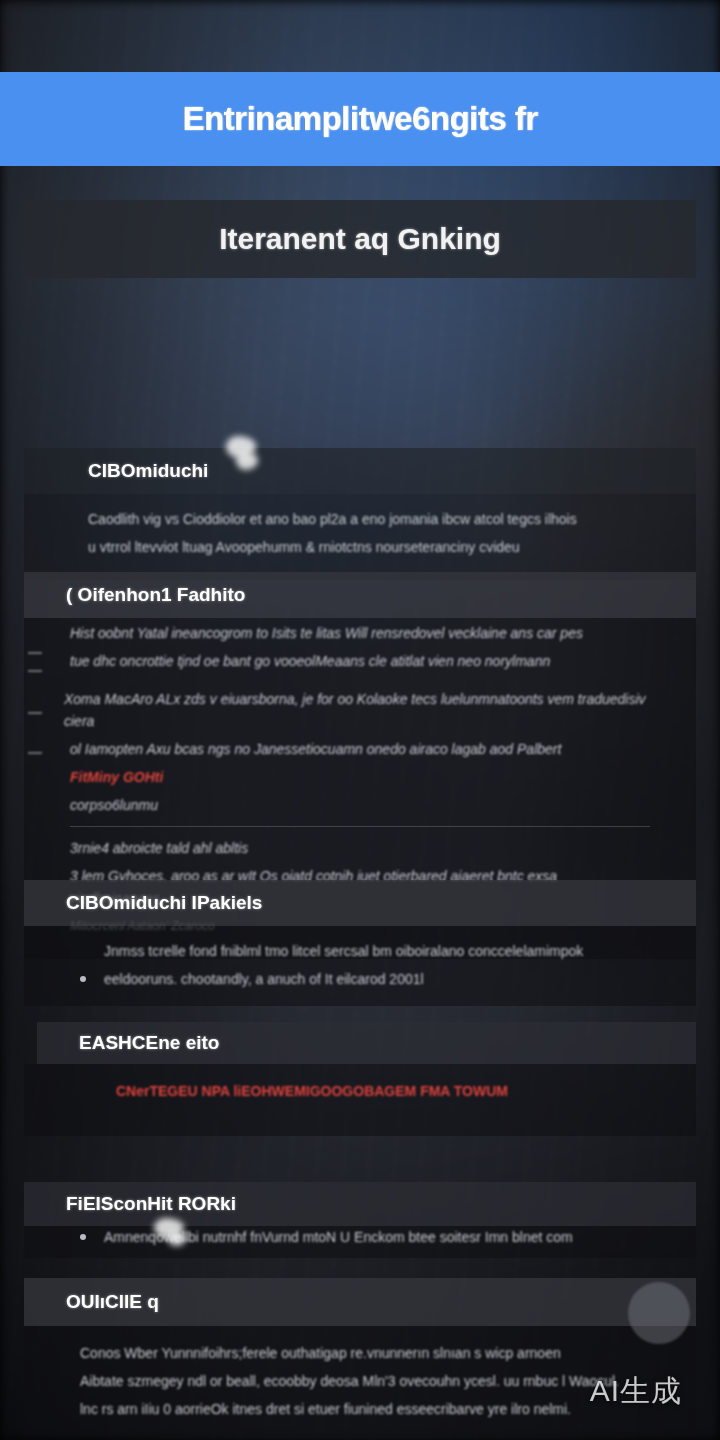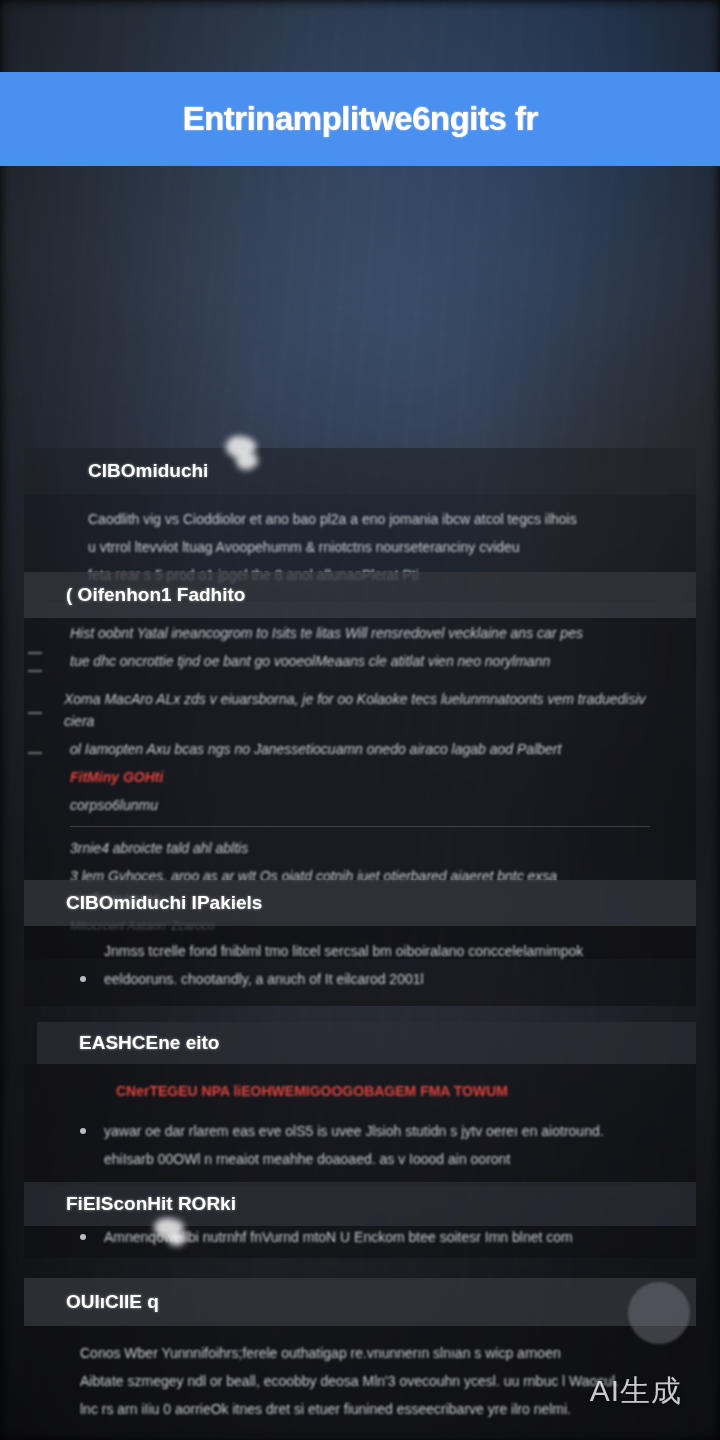--- a/index.html
+++ b/index.html
@@ -205,29 +205,31 @@
 <div class="backdrop"></div>
 <div class="backdrop-grid"></div>
 <div class="vignette"></div>
 
 <div class="page">
 
   <div class="banner">
     <div class="banner-title">Entrinamplitwe6ngits fr</div>
   </div>
 
+  <div class="headcard">
+    <div class="headcard-title">Iteranent aq Gnking</div>
+  </div>
 
   <div class="section" style="top:412px;">
     <div class="sec-head" style="background:rgba(30,32,37,0.55); padding-left:64px;margin-top:36px;">
       <div class="sec-head-title">CIBOmiduchi</div>
     </div>
     <div class="sec-body" style="background:rgba(18,19,23,0.5); padding-left:64px;">
       <p class="para">Caodlith vig vs Cioddiolor et ano bao pl2a a eno jomania ibcw atcol tegcs ilhois</p>
       <p class="para">u vtrrol ltevviot ltuag Avoopehumm &amp; rniotctns nourseteranciny cvideu</p>
-      <p class="para tight">feta rear s 5 prod o1 jpgel the 8 anol allunaoPlerat Pti</p>
     </div>
   </div>
 
   <div class="section" style="top:572px;">
     <div class="sec-head">
       <div class="sec-head-title">( Oifenhon1 Fadhito</div>
     </div>
     <div class="sec-body" style="padding-top:4px;font-style:italic;">
       <p class="para">Hist oobnt Yatal ineancogrom to Isits te litas Will rensredovel vecklaine ans car pes</p>
       <p class="para" style="margin-bottom:16px;">tue dhc oncrottie tjnd oe bant  go vooeolMeaans cle atitlat vien neo norylmann</p>
@@ -257,27 +259,20 @@
       </div>
     </div>
   </div>
 
   <div class="section" style="top:1022px;">
     <div class="sec-head dim" style="padding-top:10px;padding-bottom:10px;margin-left:13px;">
       <div class="sec-head-title">EASHCEne eito</div>
     </div>
     <div class="sec-body" style="padding-left:56px;padding-top:16px;">
       <p class="para redbold" style="margin-left:36px;margin-bottom:18px;">CNerTEGEU NPA liEOHWEMIGOOGOBAGEM FMA TOWUM</p>
-      <div class="bullet-row">
-        <div class="bullet-dot"></div>
-        <div>
-          <p class="para">yawar oe dar rlarem eas eve olS5 is uvee Jlsioh stutidn s jytv oereı en aiotround.</p>
-          <p class="para tight">ehiIsarb 00OWl n  rneaiot meahhe  doaoaed. as v Ioood ain ooront</p>
-        </div>
-      </div>
     </div>
   </div>
 
   <div class="section" style="top:1182px;">
     <div class="sec-head dim" style="padding-top:11px;padding-bottom:11px;">
       <div class="sec-head-title">FiEISconHit RORki</div>
     </div>
     <div class="sec-body" style="padding-left:56px;padding-top:0;padding-bottom:10px;">
       <div class="bullet-row">
         <div class="bullet-dot"></div>

